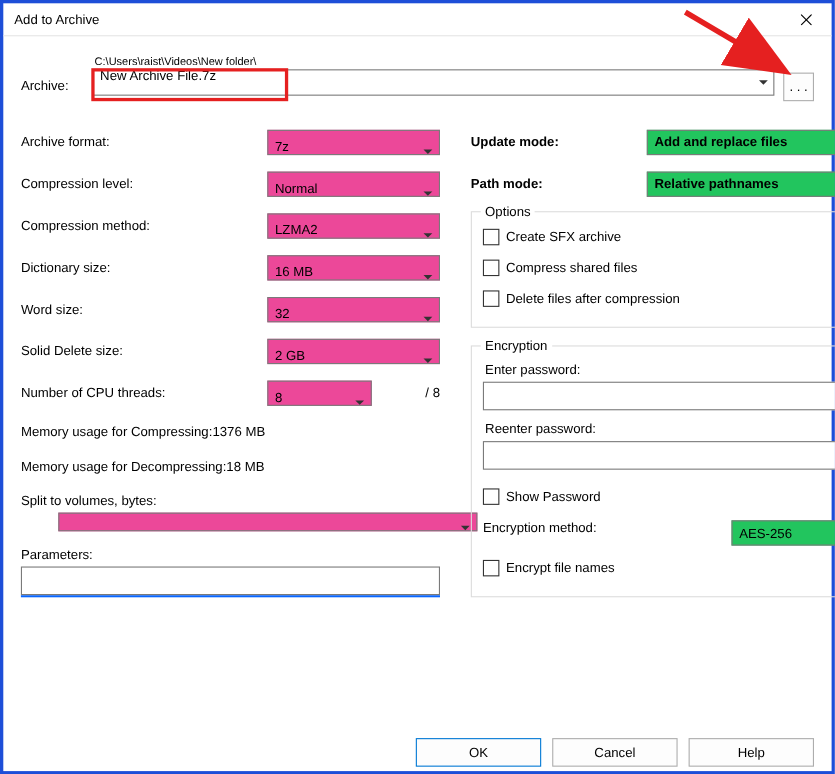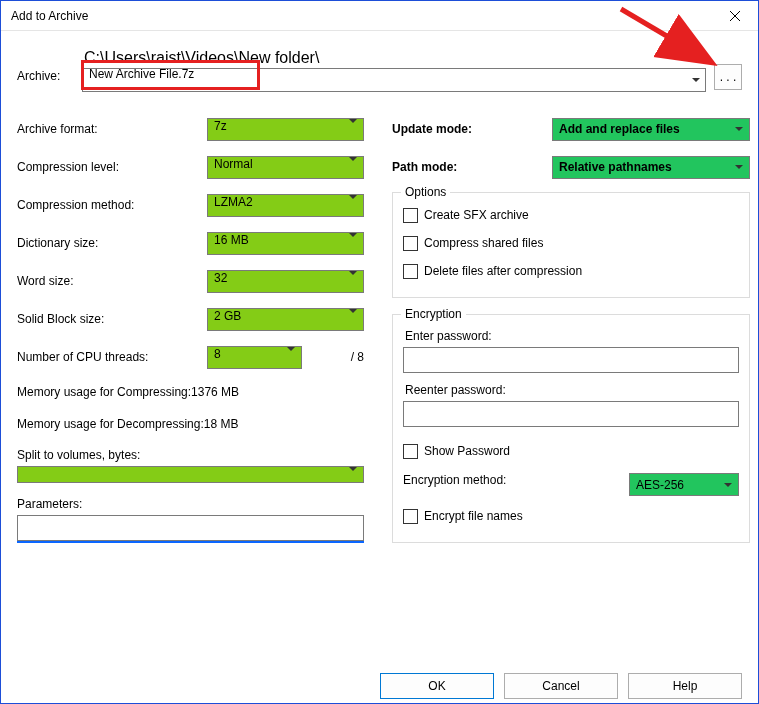--- a/index.html
+++ b/index.html
@@ -1,36 +1,36 @@
 <!DOCTYPE html>
 <html><head>
 <meta charset="utf-8">
 <style>
   * { box-sizing: border-box; font-family: "Segoe UI", Tahoma, sans-serif; font-size: 12px; }
   body { margin: 0; padding: 0; background: #fff; width: 759px; height: 704px; position: relative; overflow: hidden; }
-  .window { width: 759px; height: 704px; border: 1px solid #1d4ed8; background: #fff; position: relative; }
+  .window { width: 759px; height: 704px; border: 3px solid #1d4ed8; background: #fff; position: relative; }
   .titlebar { height: 30px; display: flex; align-items: center; justify-content: space-between; padding-left: 10px; border-bottom: 1px solid #e5e5e5; }
   .titlebar .title { font-size: 12px; }
   .titlebar .close { width: 46px; height: 30px; display: flex; align-items: center; justify-content: center; cursor: pointer; }
   .titlebar .close svg { width: 10px; height: 10px; }
   .content { padding: 18px 16px 0 16px; display: flex; flex-direction: column; height: calc(100% - 30px); }
   .archive-row { display: flex; align-items: flex-start; margin-bottom: 18px; }
   .archive-label { width: 65px; padding-top: 20px; }
   .archive-main { flex: 1; display: flex; flex-direction: column; margin-right: 8px; }
-  .archive-path { font-size: 16px; margin-bottom: 0px; padding-left: 2px; }
+  .archive-path { font-size: 10px; margin-bottom: 0px; padding-left: 2px; }
   .archive-wrap { position: relative; }
   .archive-input { width: 100%; height: 24px; border: 1px solid #7a7a7a; background: #fff; padding: 0 24px 12px 6px; position: relative; }
   .archive-input-chev { position: absolute; right: 6px; top: 50%; transform: translateY(-50%); pointer-events: none; }
   .red-box { position: absolute; border: 3px solid #e52020; pointer-events: none; }
   .browse-btn { width: 28px; height: 26px; border: 1px solid #adadad; background: #fdfdfd; display: flex; align-items: center; justify-content: center; margin-top: 15px; cursor: pointer; }
   .cols { display: flex; gap: 28px; }
   .col { flex: 1; display: flex; flex-direction: column; }
   .form-row { display: flex; align-items: center; height: 38px; }
   .form-row .lbl { width: 190px; }
-  .select { flex: 1; height: 23px; border: 1px solid #7a7a7a; background: #84cc16; display: flex; align-items: flex-start; justify-content: space-between; padding: 0 6px; cursor: pointer; }
+  .select { flex: 1; height: 23px; border: 1px solid #7a7a7a; background: #ec4899; display: flex; align-items: flex-end; justify-content: space-between; padding: 0 6px; cursor: pointer; margin-left: 34px; }
   .select.sm { flex: none; width: 157px; }
   .select.cpu { flex: none; width: 95px; }
   .select.full { width: 100%; }
   .cpu-suffix { margin-left: auto; padding-left: 8px; }
   .mem-row { display: flex; justify-content: flex-start; padding: 9px 0; }
   .gap8 { height: 8px; }
   .right-row { display: flex; align-items: center; height: 38px; font-weight: bold; }
   .right-row .lbl2 { width: 160px; }
   .select2 { flex: 1; height: 23px; border: 1px solid #7a7a7a; background: #22c55e; display: flex; align-items: center; justify-content: space-between; padding: 0 6px; cursor: pointer; }
   .group { border: 1px solid #dcdcdc; margin-top: 6px; padding: 8px 10px 12px 10px; position: relative; }
@@ -111,21 +111,21 @@
           </div>
         </div>
         <div class="form-row">
           <span class="lbl">Word size:</span>
           <div class="select sm">
             <span>32</span>
             <span class="chev"></span>
           </div>
         </div>
         <div class="form-row">
-          <span class="lbl">Solid Block size:</span>
+          <span class="lbl">Solid Delete size:</span>
           <div class="select sm">
             <span>2 GB</span>
             <span class="chev"></span>
           </div>
         </div>
         <div class="form-row">
           <span class="lbl">Number of CPU threads:</span>
           <div class="select cpu">
             <span>8</span>
             <span class="chev"></span>

